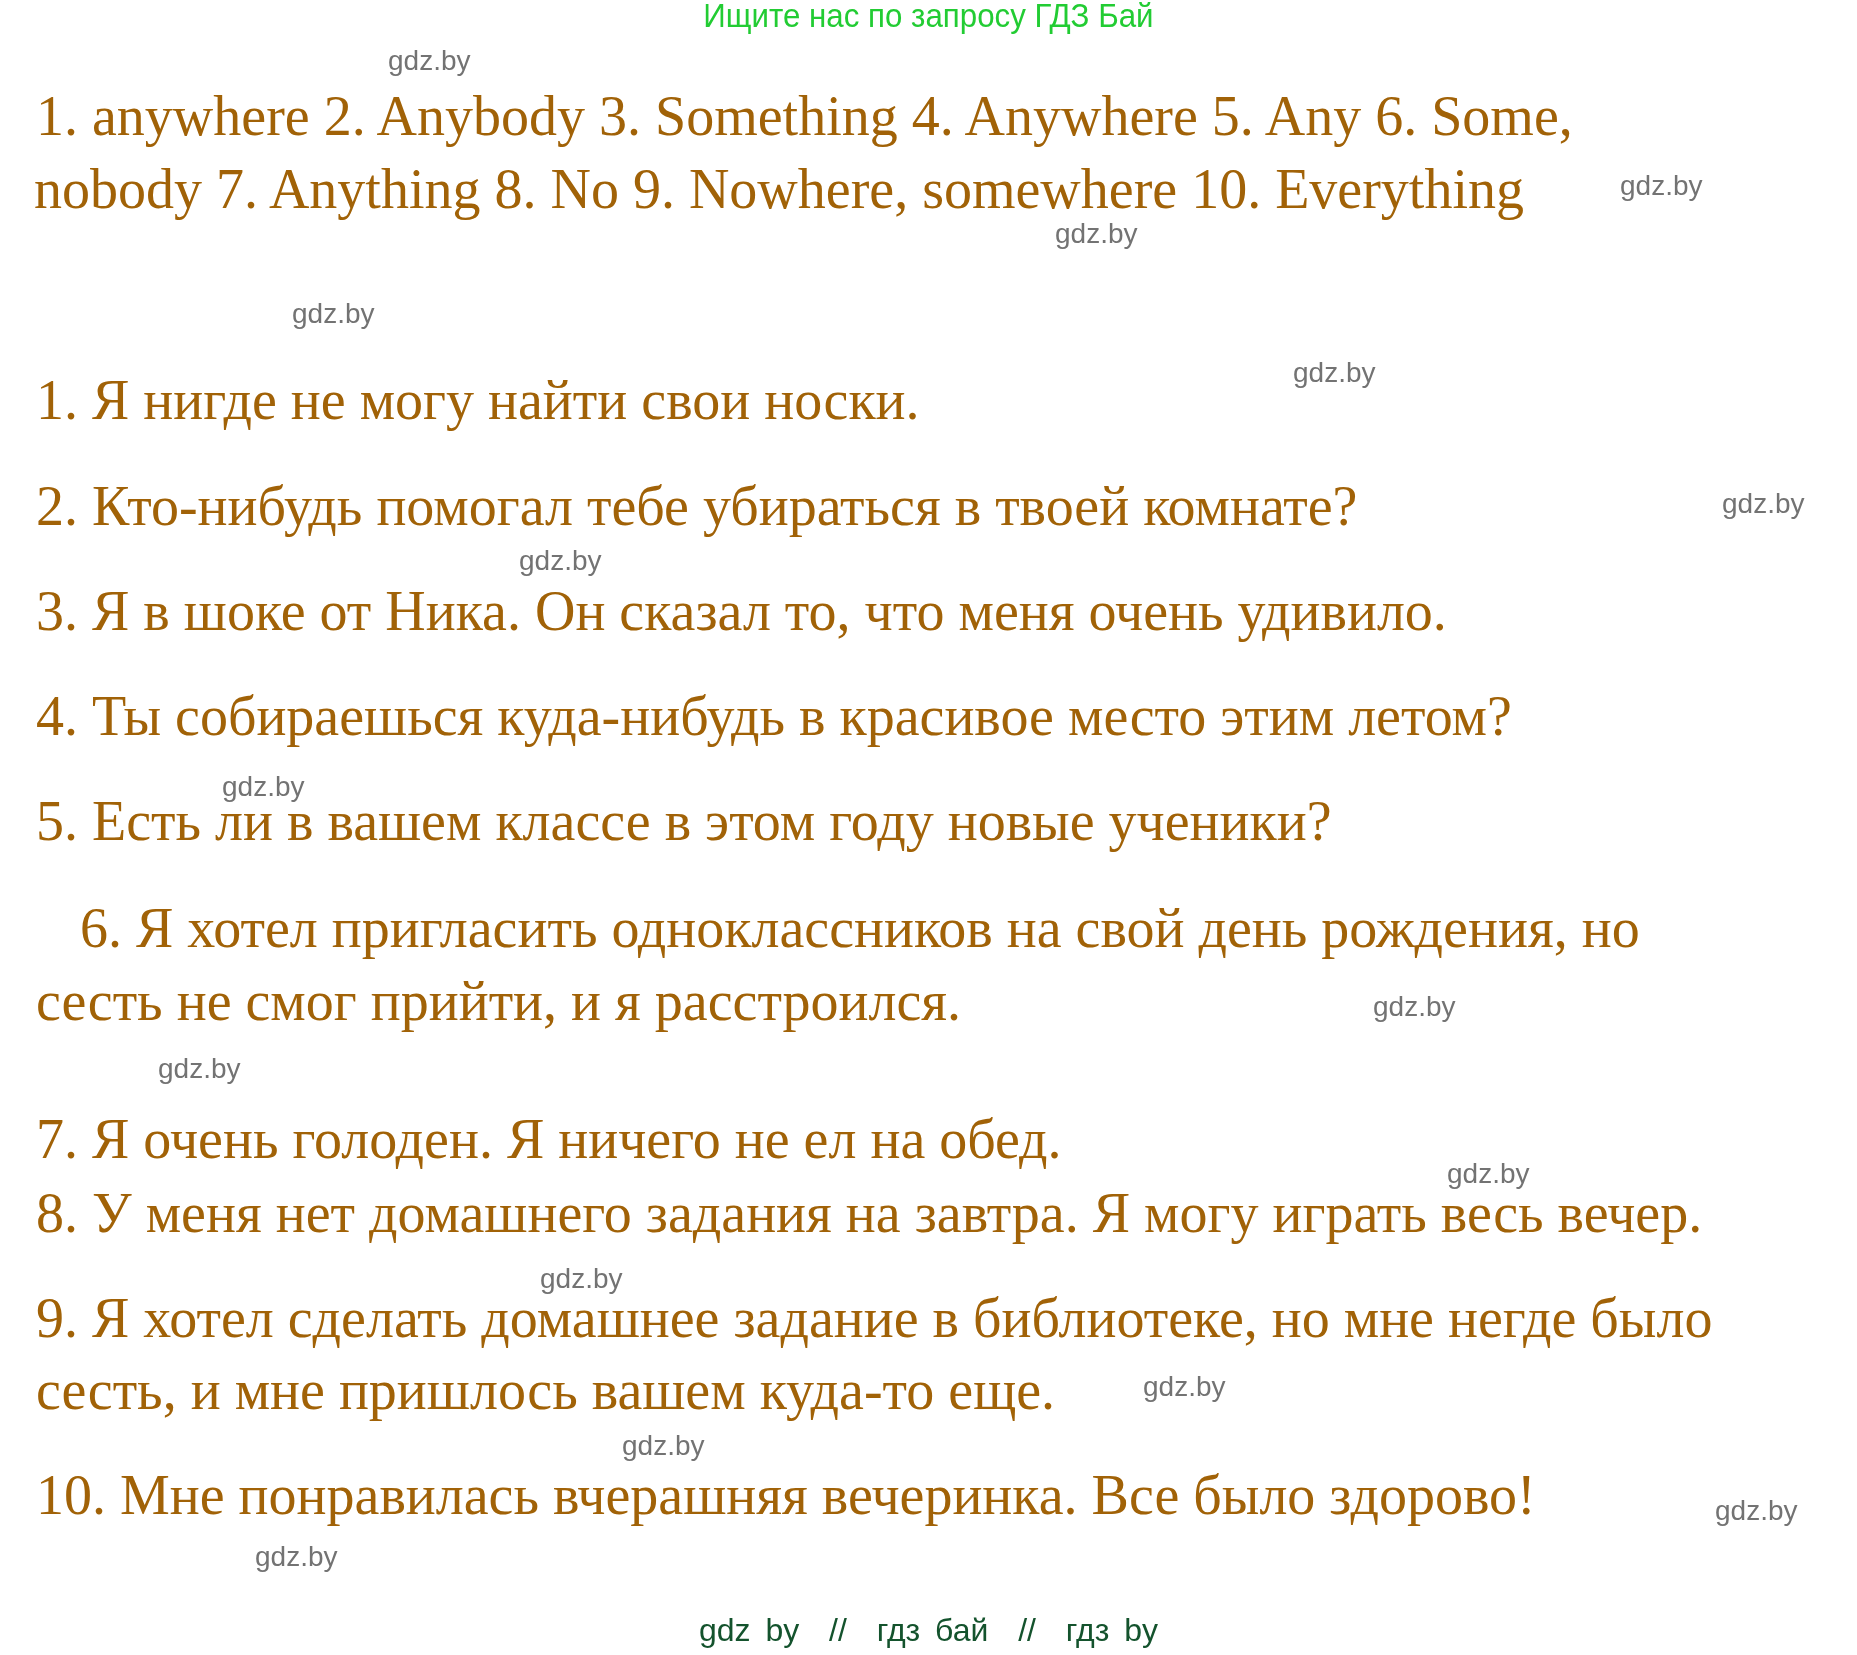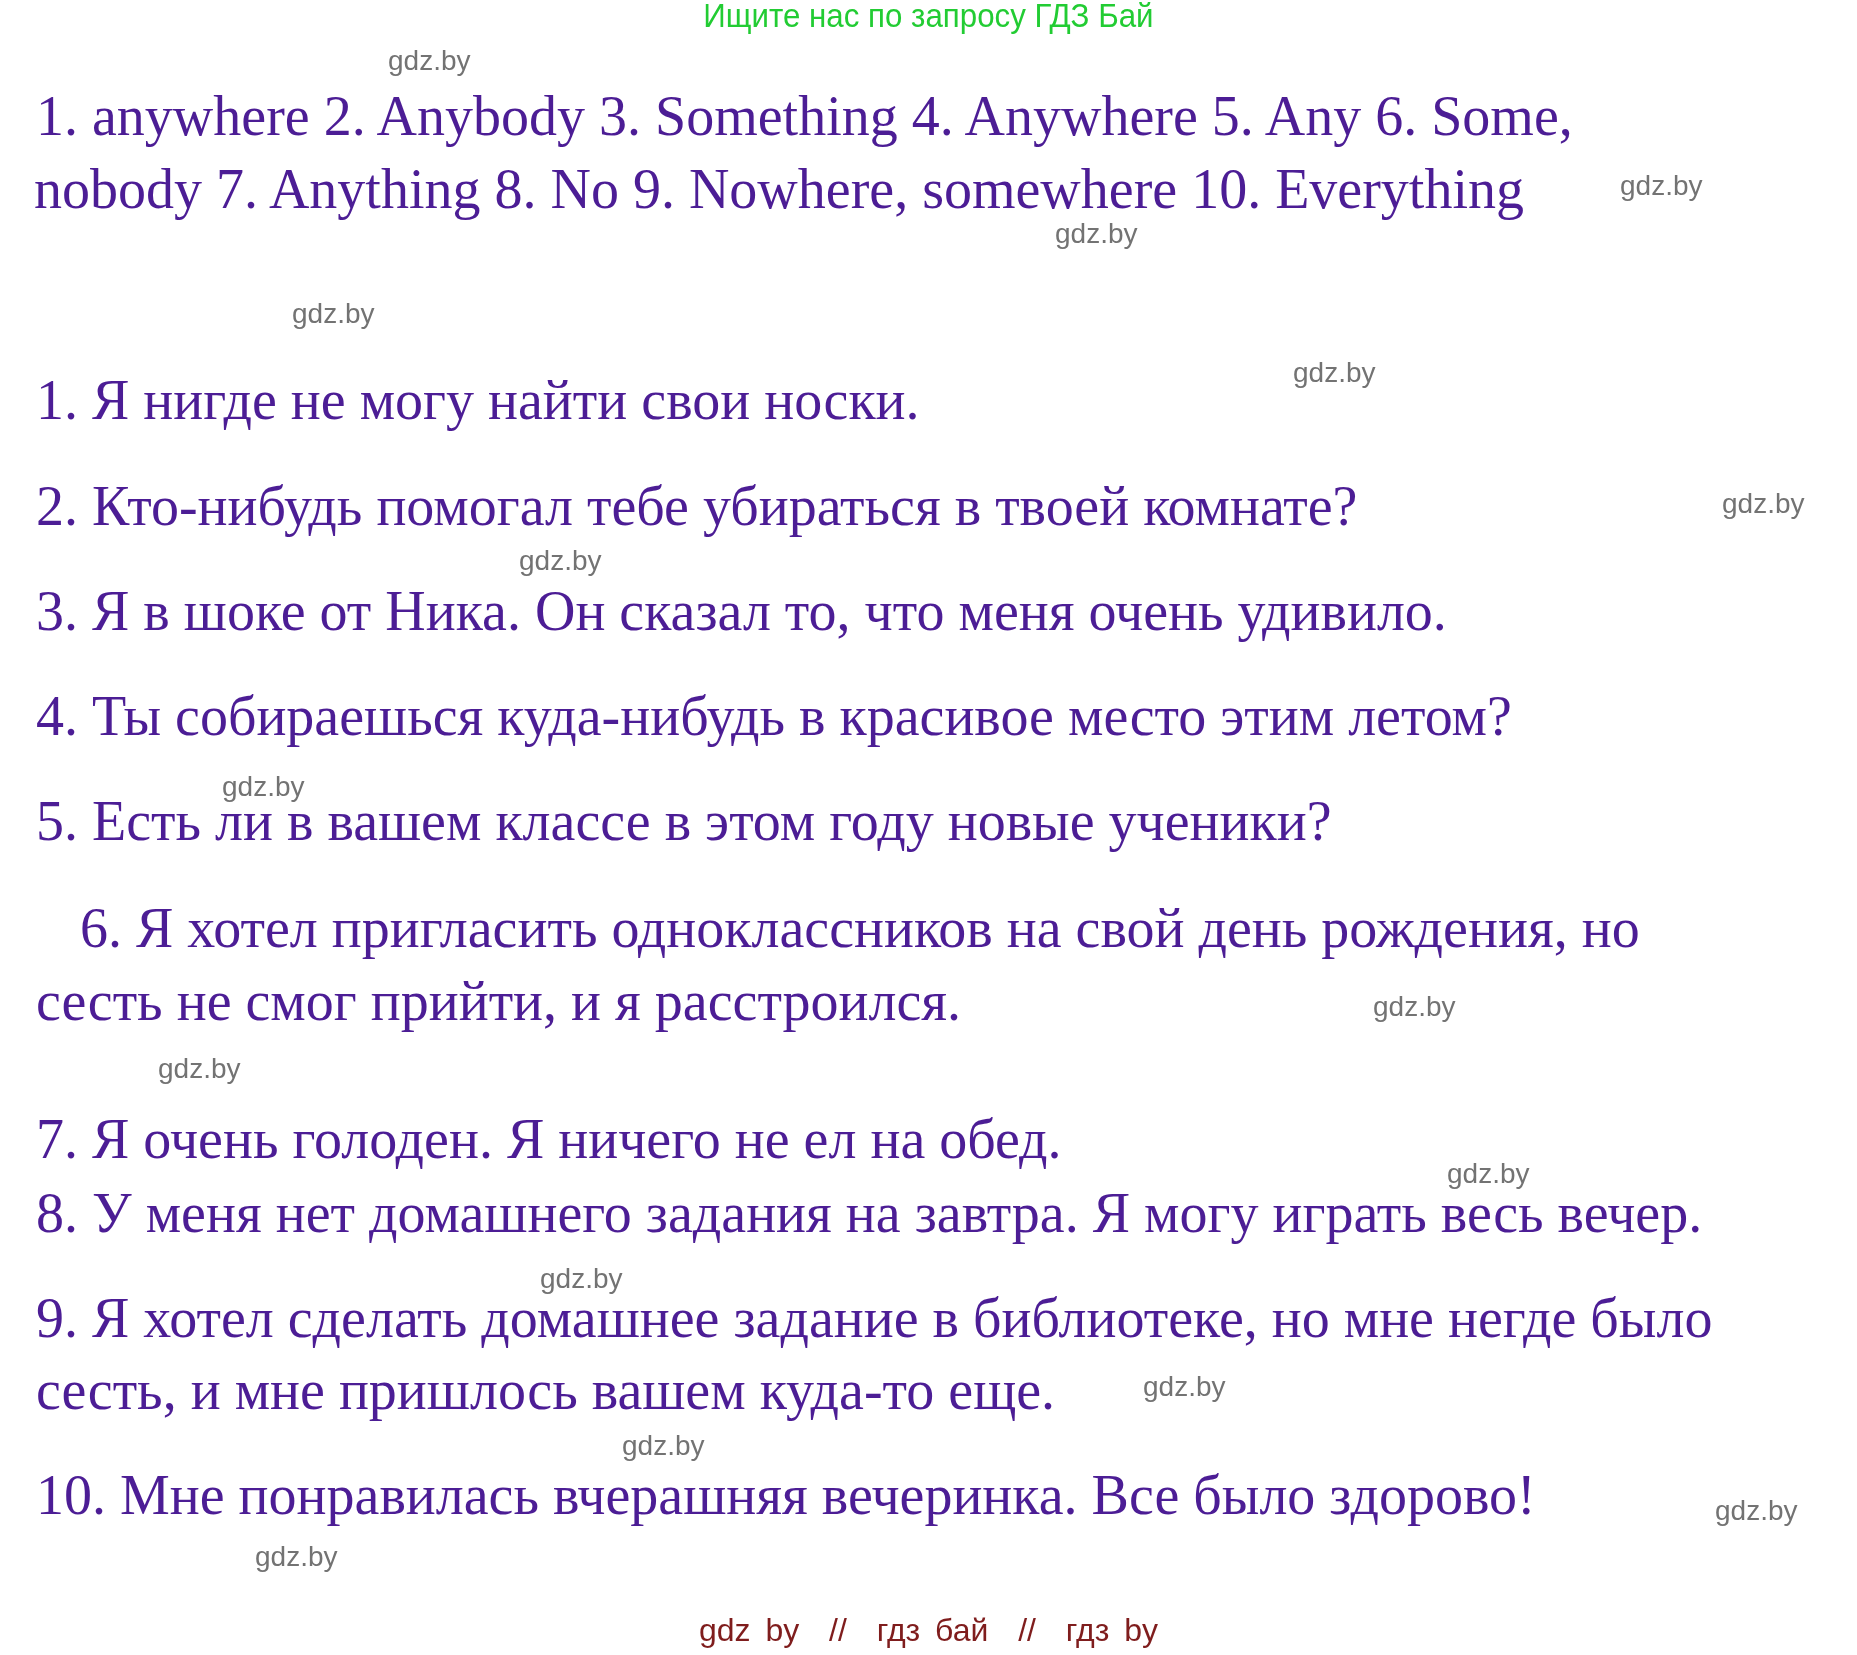--- a/index.html
+++ b/index.html
@@ -5,31 +5,31 @@
   html, body { margin: 0; padding: 0; background: #ffffff; }
   body { width: 1857px; height: 1655px; position: relative; overflow: hidden; }
   .header {
     position: absolute; left: 0; top: -2px; width: 1857px; text-align: center;
     font-family: "Liberation Sans", sans-serif; font-size: 34px; line-height: 1;
     color: #22cc33; transform: scaleX(0.92); transform-origin: 928px 0;
   }
   .line {
     position: absolute; left: 36px; white-space: nowrap;
     font-family: "Liberation Serif", serif; font-size: 56px; line-height: 1;
-    color: #4c1d95;
+    color: #a16207;
   }
   .wm {
     position: absolute; white-space: nowrap;
     font-family: "Liberation Sans", sans-serif; font-size: 28px; line-height: 1;
     color: #737373;
   }
   .footer {
     position: absolute; left: 0; top: 1614px; width: 1857px; text-align: center;
     font-family: "Liberation Sans", sans-serif; font-size: 32px; line-height: 1;
-    color: #7f1d1d; word-spacing: 6px;
+    color: #14532d; word-spacing: 6px;
   }
   .footer span { white-space: pre; }
 </style>
 </head>
 <body>
 
 <div class="header">Ищите нас по запросу ГДЗ Бай</div>
 
 <div class="line" style="top:88px;">1. anywhere 2. Anybody 3. Something 4. Anywhere 5. Any 6. Some,</div>
 <div class="line" style="top:161px; left:34px;">nobody 7. Anything 8. No 9. Nowhere, somewhere 10. Everything</div>

